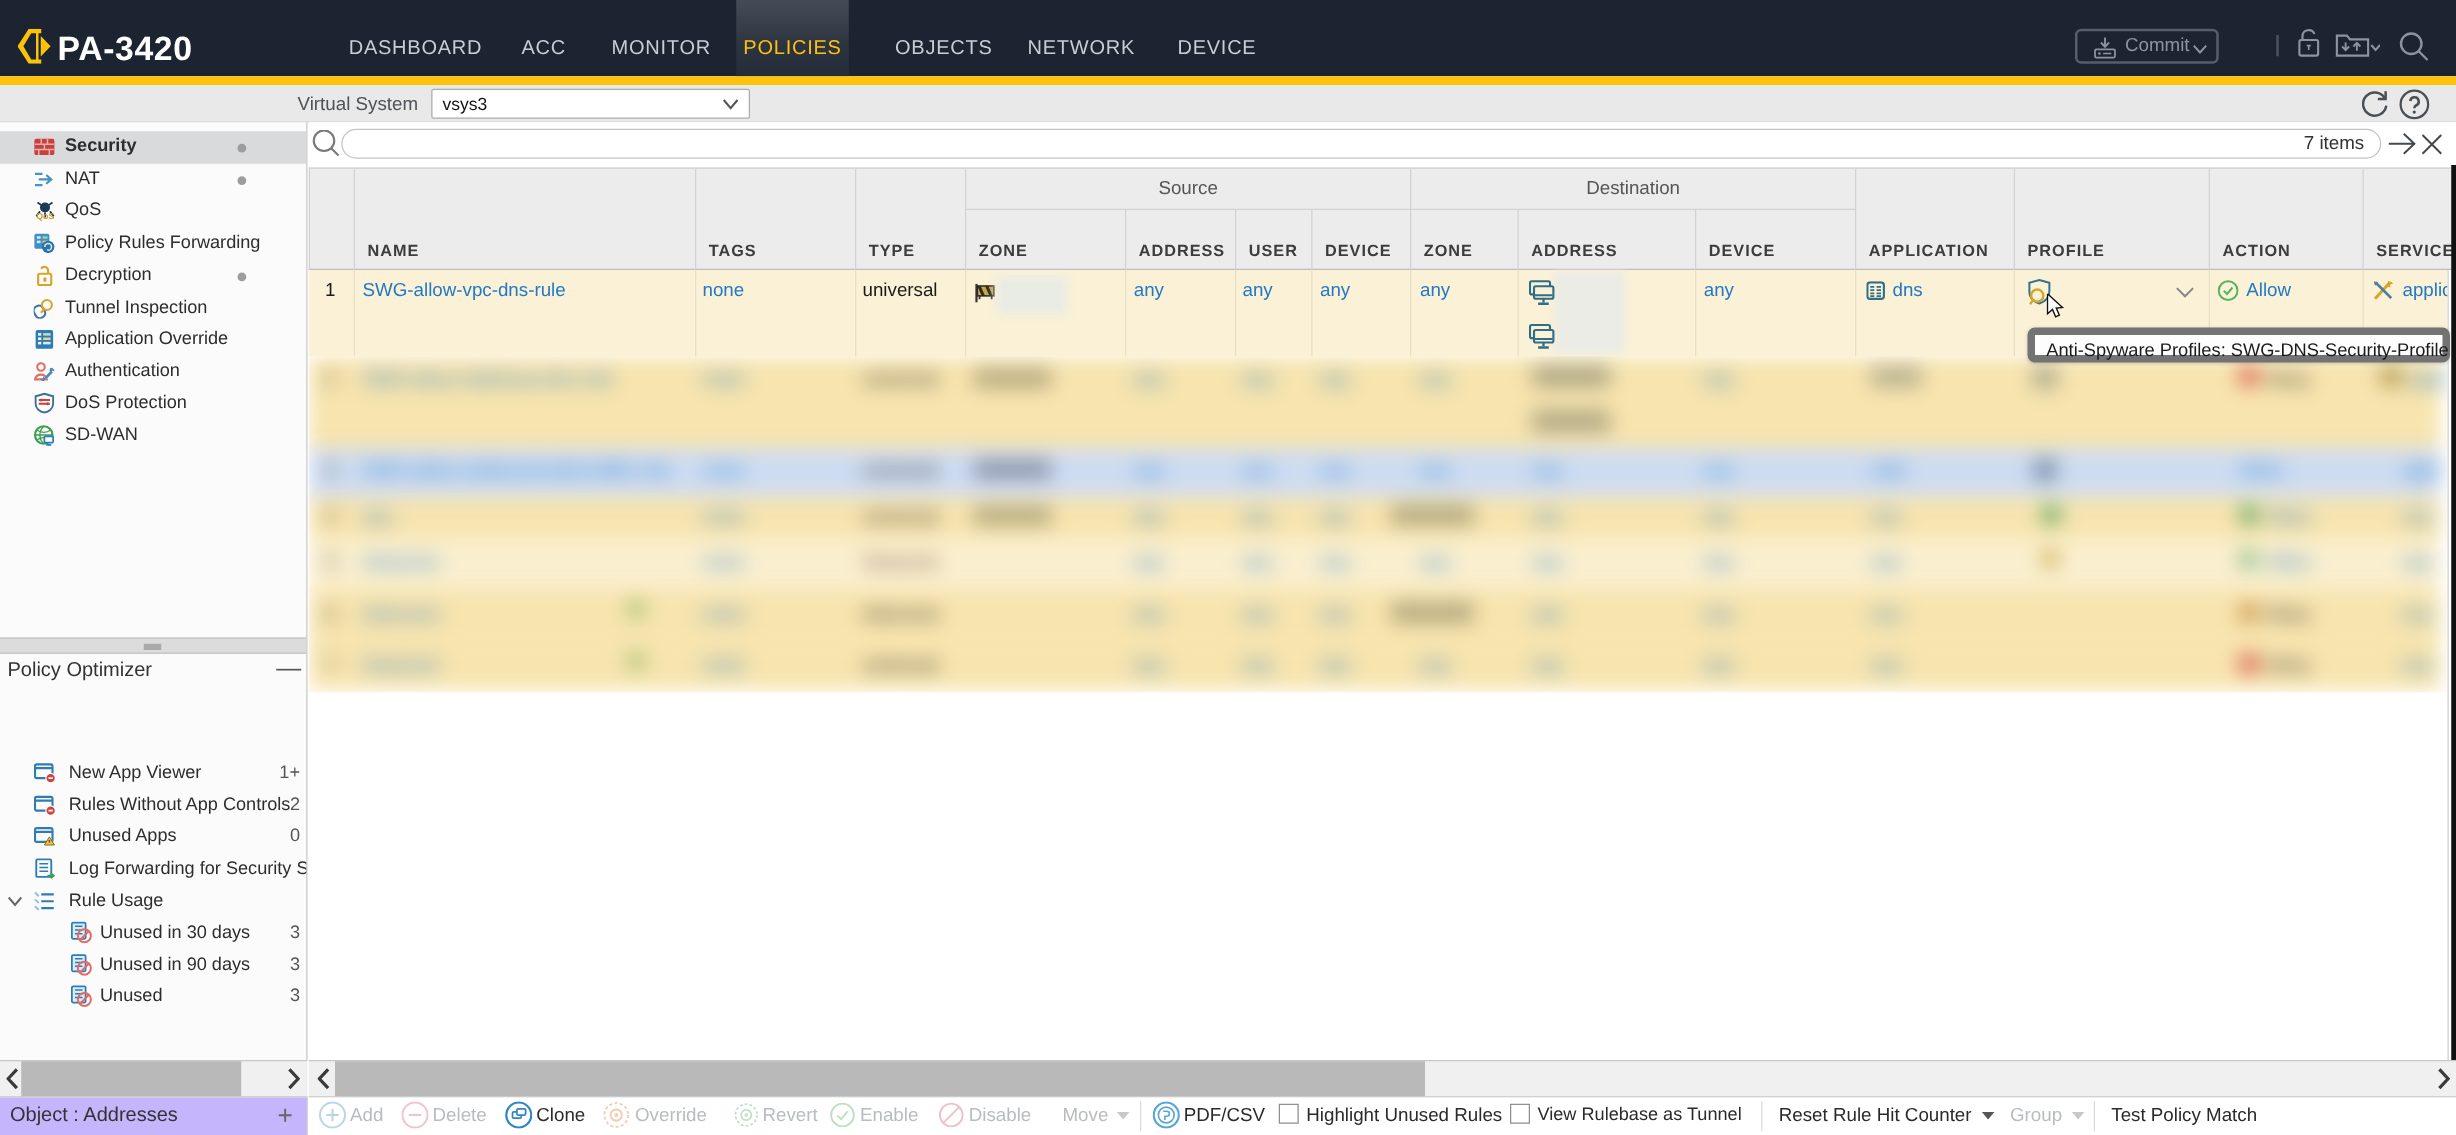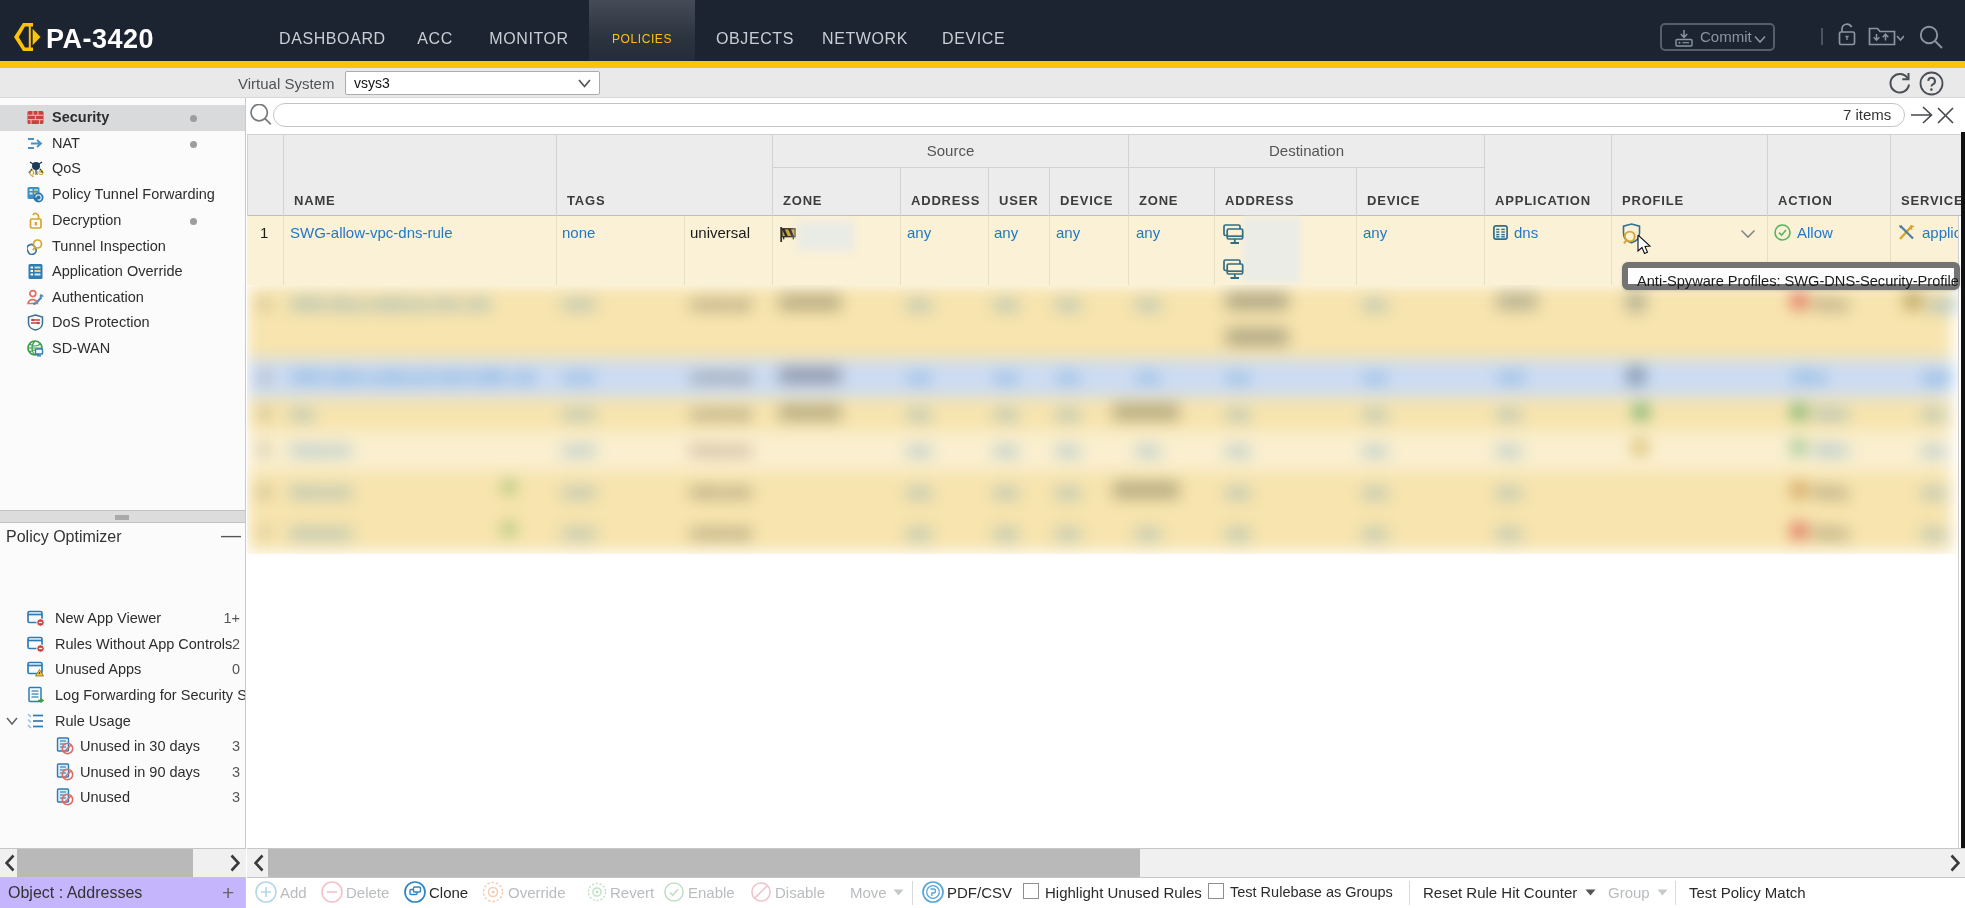--- a/index.html
+++ b/index.html
@@ -5,23 +5,23 @@
 * { margin:0; padding:0; box-sizing:border-box; }
 html,body { width:1965px; height:908px; overflow:hidden; background:#fff;
   font-family:"Liberation Sans", sans-serif; }
 #page { position:relative; width:1965px; height:908px; }
 .abs { position:absolute; }
 
 
 #topbar { position:absolute; left:0; top:0; width:1965px; height:61px; background:#1b2430; }
 #logo-text { position:absolute; left:46px; top:24px; color:#fff; font-size:27px; font-weight:bold; letter-spacing:0.5px; }
 .navitem { position:absolute; top:24px; height:30px; line-height:30px; color:#c9ced5; font-size:16px; letter-spacing:0.6px; text-align:center; }
-#tab-policies { position:absolute; left:589px; top:0; width:106px; height:61px;
+#tab-policies { position:absolute; left:589px; top:0; width:90px; height:61px;
   background:linear-gradient(180deg,#454c58 0%, #2c3440 60%, #232c38 100%);
-  color:#fec111; font-size:12px; letter-spacing:0.6px; text-align:center; line-height:30px; padding-top:24px; }
+  color:#fec111; font-size:16px; letter-spacing:0.6px; text-align:center; line-height:30px; padding-top:24px; }
 #commitbtn { position:absolute; left:1660px; top:23px; width:115px; height:28px; border:2px solid #555e6a;
   border-radius:5px; color:#8b95a2; font-size:15px; }
 #commitbtn span { position:absolute; left:38px; top:3px; }
 
 
 #accent { position:absolute; left:0; top:61px; width:1965px; height:7px; background:#fdc30b; }
 #subbar { position:absolute; left:0; top:68px; width:1965px; height:30px; background:#e9e9ea; border-bottom:1px solid #d8d8d8; }
 #vslabel { position:absolute; left:238px; top:7px; width:100px; color:#4e5358; font-size:15px; }
 #vselect { position:absolute; left:345px; top:3px; width:255px; height:24px; background:#fff; border:1px solid #aaacae; border-radius:2px; font-size:14px; color:#111; padding-left:8px; line-height:22px; }
 
@@ -195,21 +195,21 @@
       <svg class="ico" viewBox="0 0 17 17">
           <rect x="0.5" y="1" width="12" height="12" rx="1.5" fill="#3f8fc9"></rect>
           <rect x="2.5" y="3" width="3" height="2" fill="#d6e9f5"></rect>
           <rect x="7" y="3" width="4" height="2" fill="#9fd19e"></rect>
           <rect x="2.5" y="6.5" width="3" height="2" fill="#d6e9f5"></rect>
           <rect x="7" y="6.5" width="4" height="2" fill="#e8c86a"></rect>
           <circle cx="11.5" cy="11.5" r="5" fill="#2c74a8"></circle>
           <path d="M8.8 11.5 a2.7 2.7 0 1 1 2.7 2.7" stroke="#cfe6f4" stroke-width="1.3" fill="none"></path>
           <path d="M11 14.8 l1-1.2 -1.6-0.4z" fill="#cfe6f4"></path>
         </svg>
-      <span class="lbl">Policy Tunnel Forwarding</span>
+      <span class="lbl">Policy Rules Forwarding</span>
     </div>
     <div class="sbitem" style="top:110px;">
       <svg class="ico" viewBox="0 0 17 17">
           <rect x="3.5" y="7" width="10.5" height="9" rx="1.2" fill="none" stroke="#d4a62c" stroke-width="1.7"></rect>
           <path d="M11.5 7 V4.2 a3 3 0 0 0-5.6-1.2" fill="none" stroke="#d4a62c" stroke-width="1.7"></path>
           <rect x="7.7" y="10" width="2.4" height="3.4" rx="0.6" fill="#d4a62c"></rect>
         </svg>
       <span class="lbl">Decryption</span>
         <span class="sbdot" style="top:10px"></span>
     </div>
@@ -388,20 +388,23 @@
       </svg>
     </div>
 
     <div id="thead">
       <div class="hcell" style="left:0;width:36px;"></div>
       <div class="hcell" style="left:309px;width:128px;">
           <span class="hlabel">TAGS</span>
         </div>
       <div class="hcell" style="left:36px;width:273px;">
           <span class="hlabel">NAME</span>
+        </div>
+      <div class="hcell" style="left:437px;width:88px;">
+          <span class="hlabel">TYPE</span>
         </div>
       <div class="gcell" style="left:525px;width:356px;">Source</div>
       <div class="scell" style="left:525px;width:128px;">
           <span class="hlabel">ZONE</span>
         </div>
       <div class="scell" style="left:653px;width:88px;">
           <span class="hlabel">ADDRESS</span>
         </div>
       <div class="scell" style="left:741px;width:61px;">
           <span class="hlabel">USER</span>
@@ -694,21 +697,21 @@
     <div class="fsep" style="left:665px;"></div>
     <svg class="abs" style="left:675px;top:3px" width="22" height="22" viewBox="0 0 22 22">
         <circle cx="11" cy="11" r="10" fill="none" stroke="#58a5d8" stroke-width="1.7"></circle>
         <circle cx="11" cy="11" r="6.3" fill="none" stroke="#58a5d8" stroke-width="1.3"></circle>
         <path d="M8.5 8 h3 a2 2 0 0 1 0 4 h-1.6 v3" fill="none" stroke="#58a5d8" stroke-width="1.3"></path>
       </svg>
     <span class="ft en" style="left:700px;">PDF/CSV</span>
     <div class="fcheck" style="left:776px;"></div>
     <span class="ft en" style="left:798px;">Highlight Unused Rules</span>
     <div class="fcheck" style="left:961px;"></div>
-    <span class="ft en" style="left:983px;font-size:14.5px;">Test Rulebase as Groups</span>
+    <span class="ft en" style="left:983px;font-size:14.5px;">View Rulebase as Tunnel</span>
     <div class="fsep" style="left:1162px;"></div>
     <span class="ft en" style="left:1176px;">Reset Rule Hit Counter</span>
     <svg class="abs" style="left:1338px;top:11px" width="11" height="8" viewBox="0 0 11 8">
         <path d="M0.5 0.5 L5.5 6.5 L10.5 0.5 Z" fill="#555"></path>
       </svg>
     <span class="ft dis" style="left:1361px;">Group</span>
     <svg class="abs" style="left:1410px;top:11px" width="11" height="8" viewBox="0 0 11 8">
         <path d="M0.5 0.5 L5.5 6.5 L10.5 0.5 Z" fill="#c6c9cb"></path>
       </svg>
     <div class="fsep" style="left:1428px;"></div>

